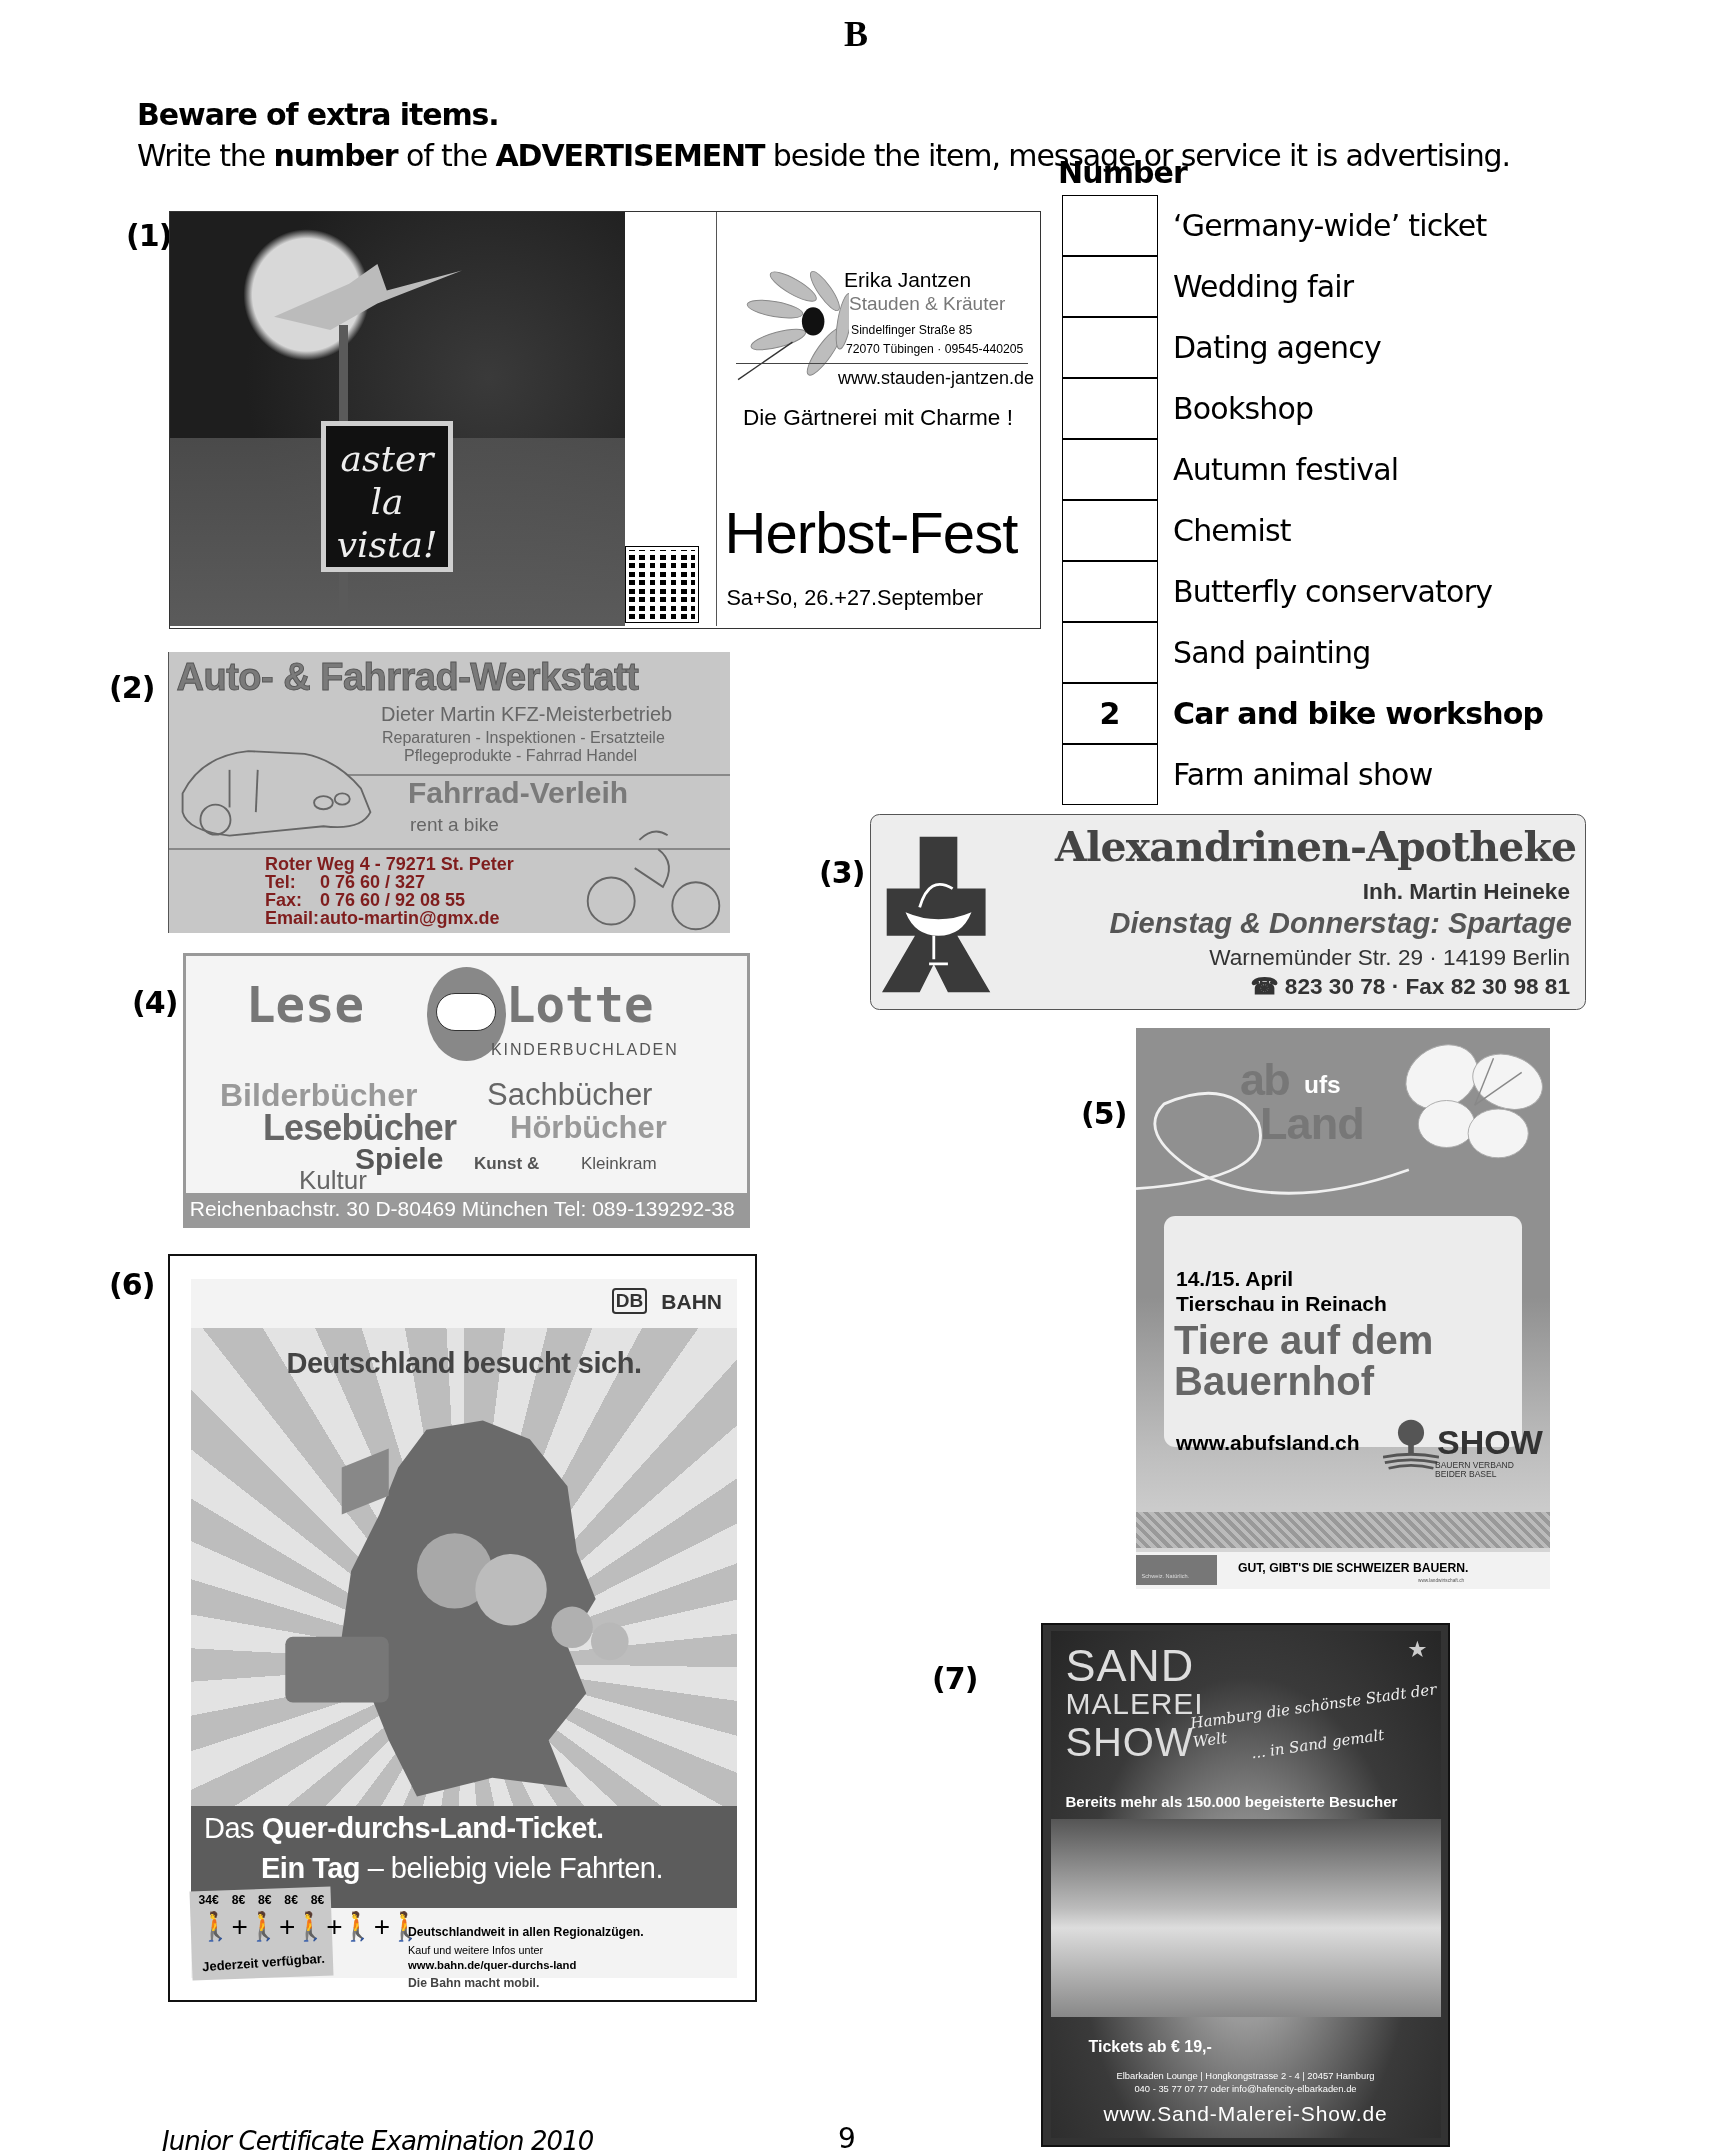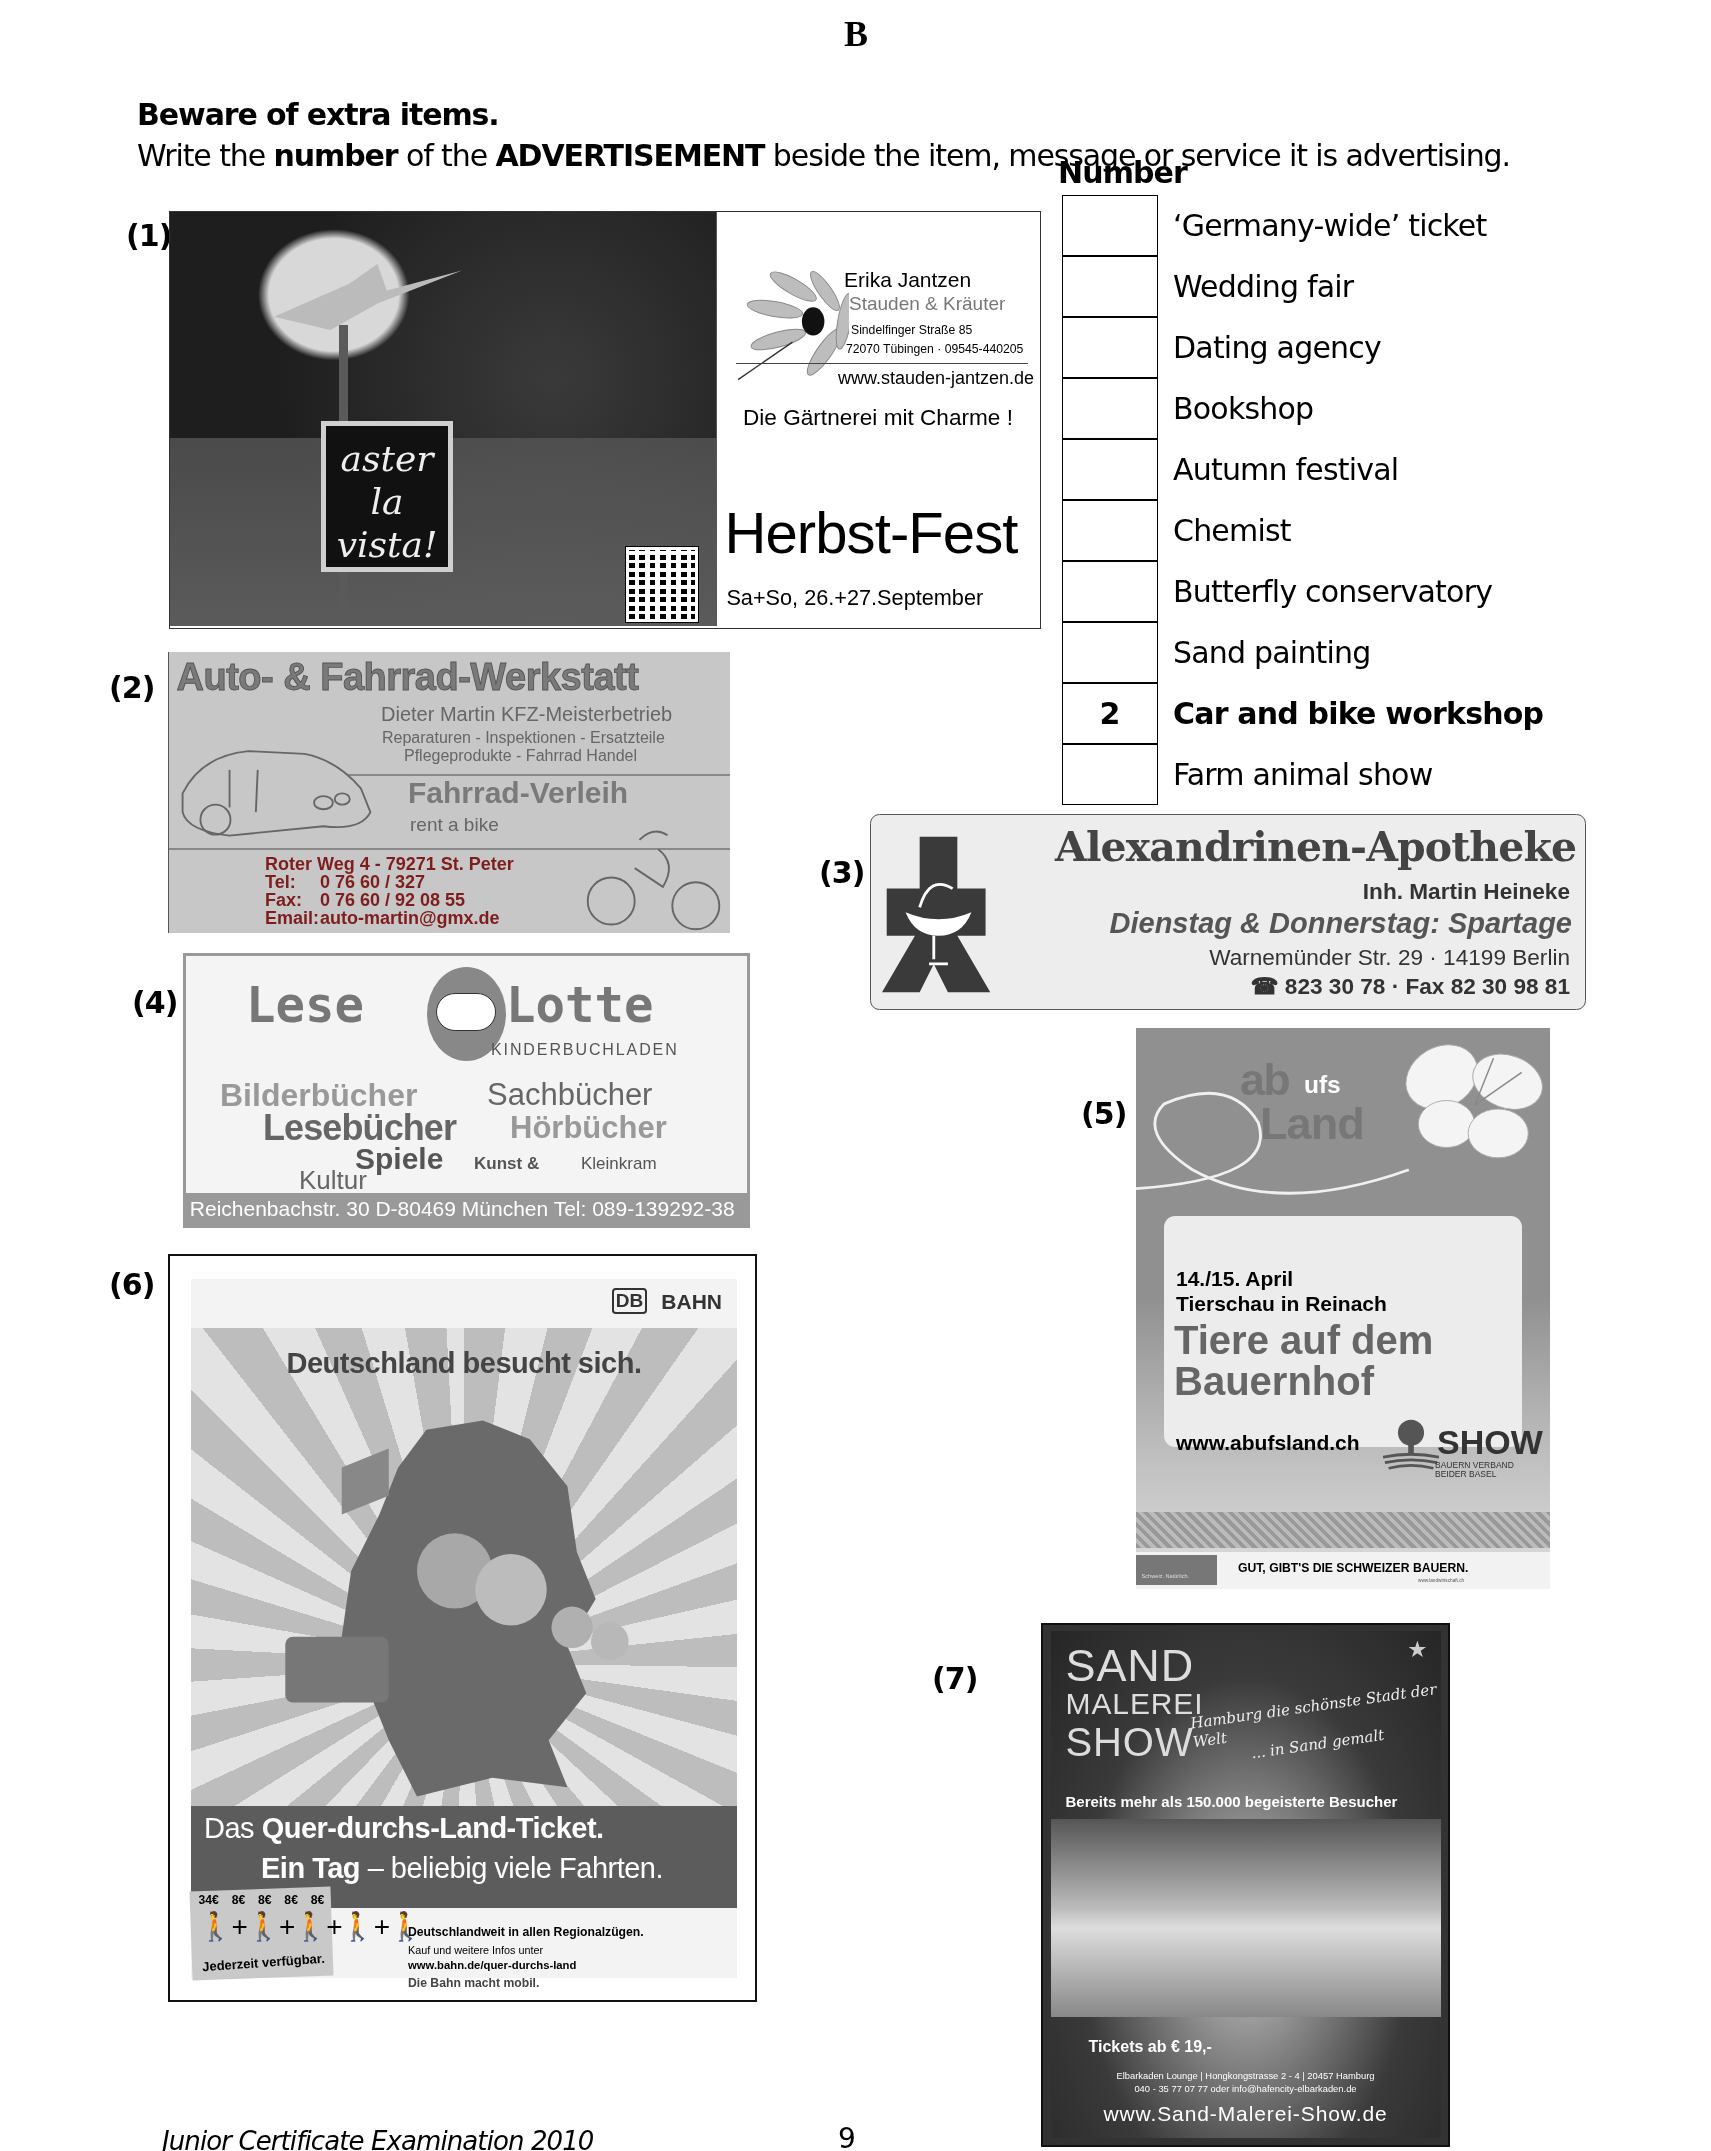--- a/index.html
+++ b/index.html
@@ -16,21 +16,21 @@
   #answer-table { left:1062px; top:196px; }
   .arow { position:relative; height:61px; }
   .abox { position:absolute; left:0; top:0; width:96px; height:61px; border:1.4px solid #000; box-sizing:border-box; margin-top:-0.9px; text-align:center; font-size:30px; font-weight:bold; line-height:60px; font-family:"DejaVu Sans", sans-serif; }
   .alabel { position:absolute; left:111px; top:0; height:60px; line-height:60px; white-space:nowrap; font-size:30px; font-family:"DejaVu Sans", sans-serif; letter-spacing:-0.8px; }
   .alabel.bold { font-weight:bold; }
 
   .adlabel { font-size:30px; font-weight:bold; font-family:"DejaVu Sans", sans-serif; letter-spacing:-0.9px; }
 
   
   #ad1 { left:169px; top:211px; width:872px; height:418px; border:1.9px solid #333; box-sizing:border-box; background:#fff; overflow:hidden; }
-  #ad1-photo { position:absolute; left:0; top:0; width:546px; height:414px; background:radial-gradient(ellipse at 30% 20%, #d8d8d8 0 12%, transparent 14%), radial-gradient(circle at 70% 40%, #3a3a3a, #1e1e1e 60%), #2a2a2a; }
+  #ad1-photo { position:absolute; left:0; top:0; width:455px; height:414px; background:radial-gradient(ellipse at 30% 20%, #d8d8d8 0 12%, transparent 14%), radial-gradient(circle at 70% 40%, #3a3a3a, #1e1e1e 60%), #2a2a2a; }
   #ad1-photo .bush { position:absolute; left:0; right:0; bottom:0; height:188px; background:linear-gradient(#555, #6a6a6a); opacity:.8; }
   #ad1-vane { position:absolute; left:104px; top:52px; width:188px; height:66px; background:#bbb; clip-path:polygon(0 80%, 40% 30%, 55% 0, 60% 40%, 100% 10%, 55% 60%, 30% 100%); }
   #ad1-pole { position:absolute; left:169px; top:113px; width:9.4px; height:301px; background:#5a5a5a; }
   #ad1-sign { position:absolute; left:151px; top:209px; width:132px; height:151px; background:#111; border:5.6px solid #cfcfcf; box-sizing:border-box; color:#eee; font-family:"DejaVu Serif", serif; font-style:italic; text-align:center; font-size:36px; line-height:43px; padding-top:11.3px; }
   #ad1-qr { position:absolute; left:456px; top:335px; width:72px; height:75px; background:
      repeating-linear-gradient(90deg, #000 0 5.6px, #fff 5.6px 10.4px),
      #fff; border:3.8px solid #fff; box-sizing:border-box; outline:0.9px solid #000; }
   #ad1-qr::after { content:""; position:absolute; inset:0; background:repeating-linear-gradient(0deg, transparent 0 4.7px, #fff 4.7px 8.5px); }
   #ad1-right { position:absolute; left:546px; top:0; width:322px; height:414px; background:#fff; border-left:0.9px solid #555; }
   #ad1-flower { position:absolute; left:19px; top:55px; width:113px; height:122px; }

